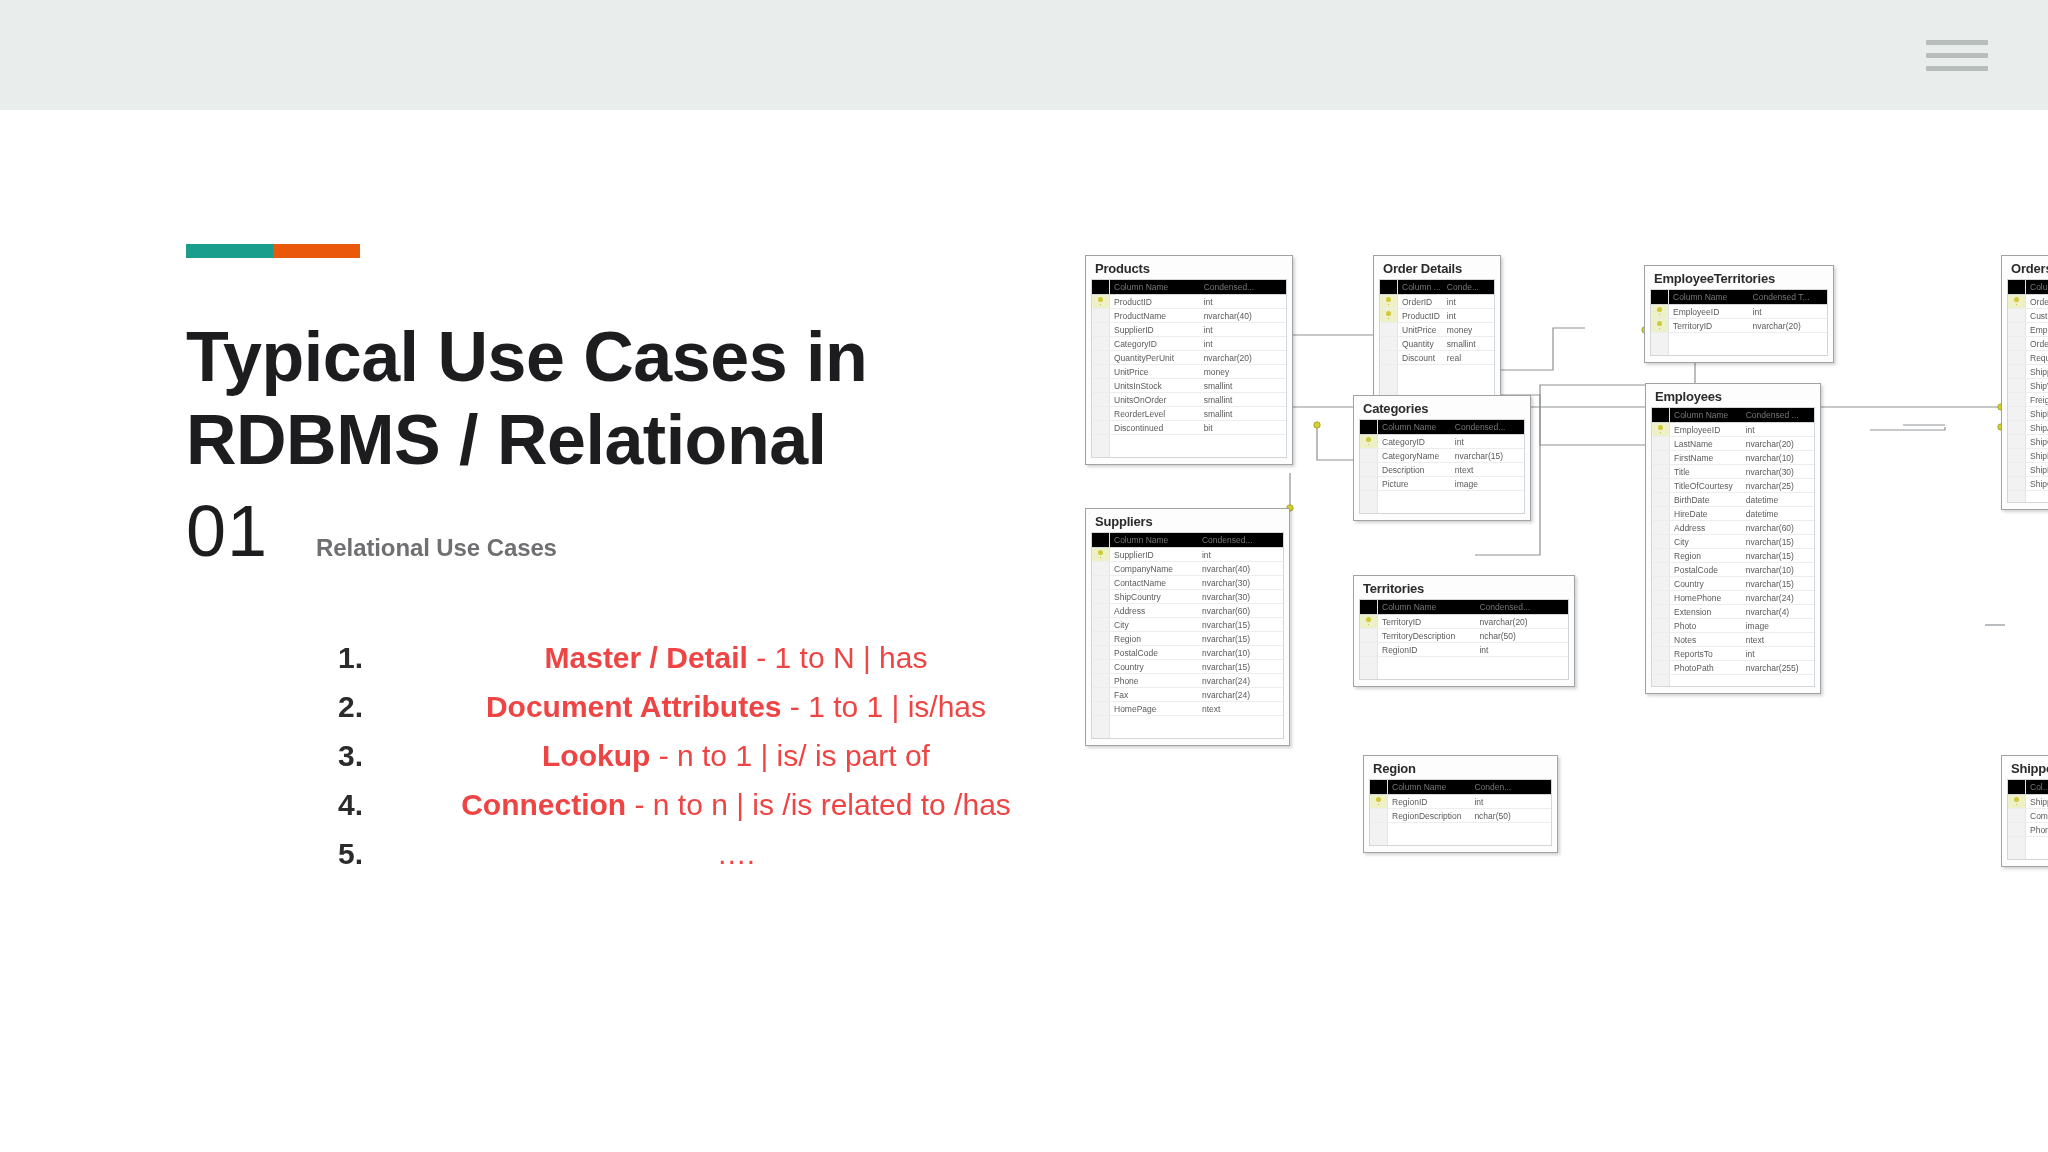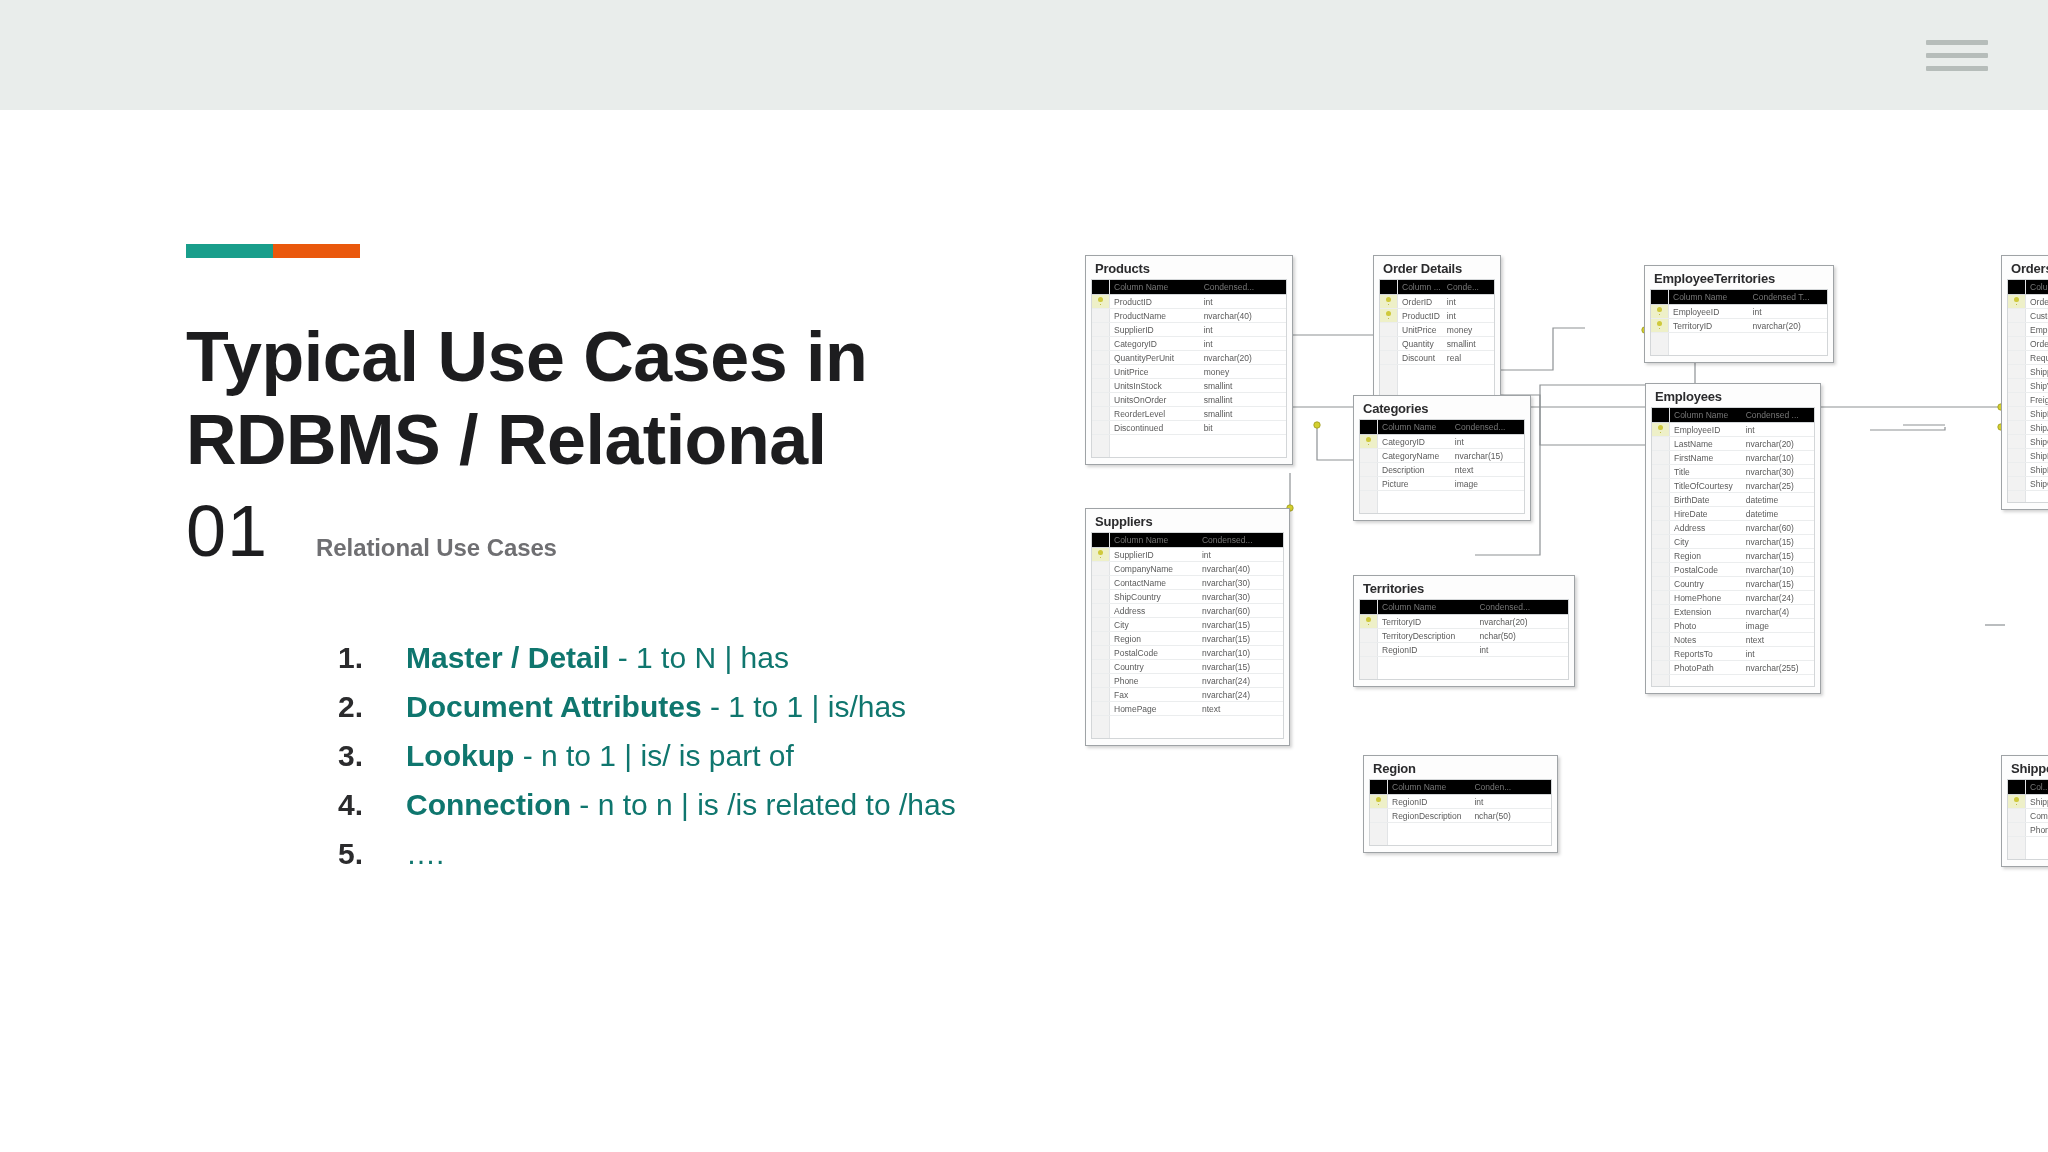--- a/index.html
+++ b/index.html
@@ -84,22 +84,23 @@
     margin-left: 152px;
     list-style: none;
     counter-reset: ucounter;
   }
   #uselist li {
     position: relative;
     counter-increment: ucounter;
     padding-left: 68px;
     font-size: 30px;
     line-height: 1.40;
-    color: #0f766e;
+    color: #ef4444;
     margin-bottom: 7px;
+    text-align: center;
   }
   #uselist li::before {
     content: counter(ucounter) ".";
     position: absolute;
     left: 0; top: 0;
     width: 46px;
     text-align: left;
     font-weight: 700;
     color: #2b2b2d;
   }

